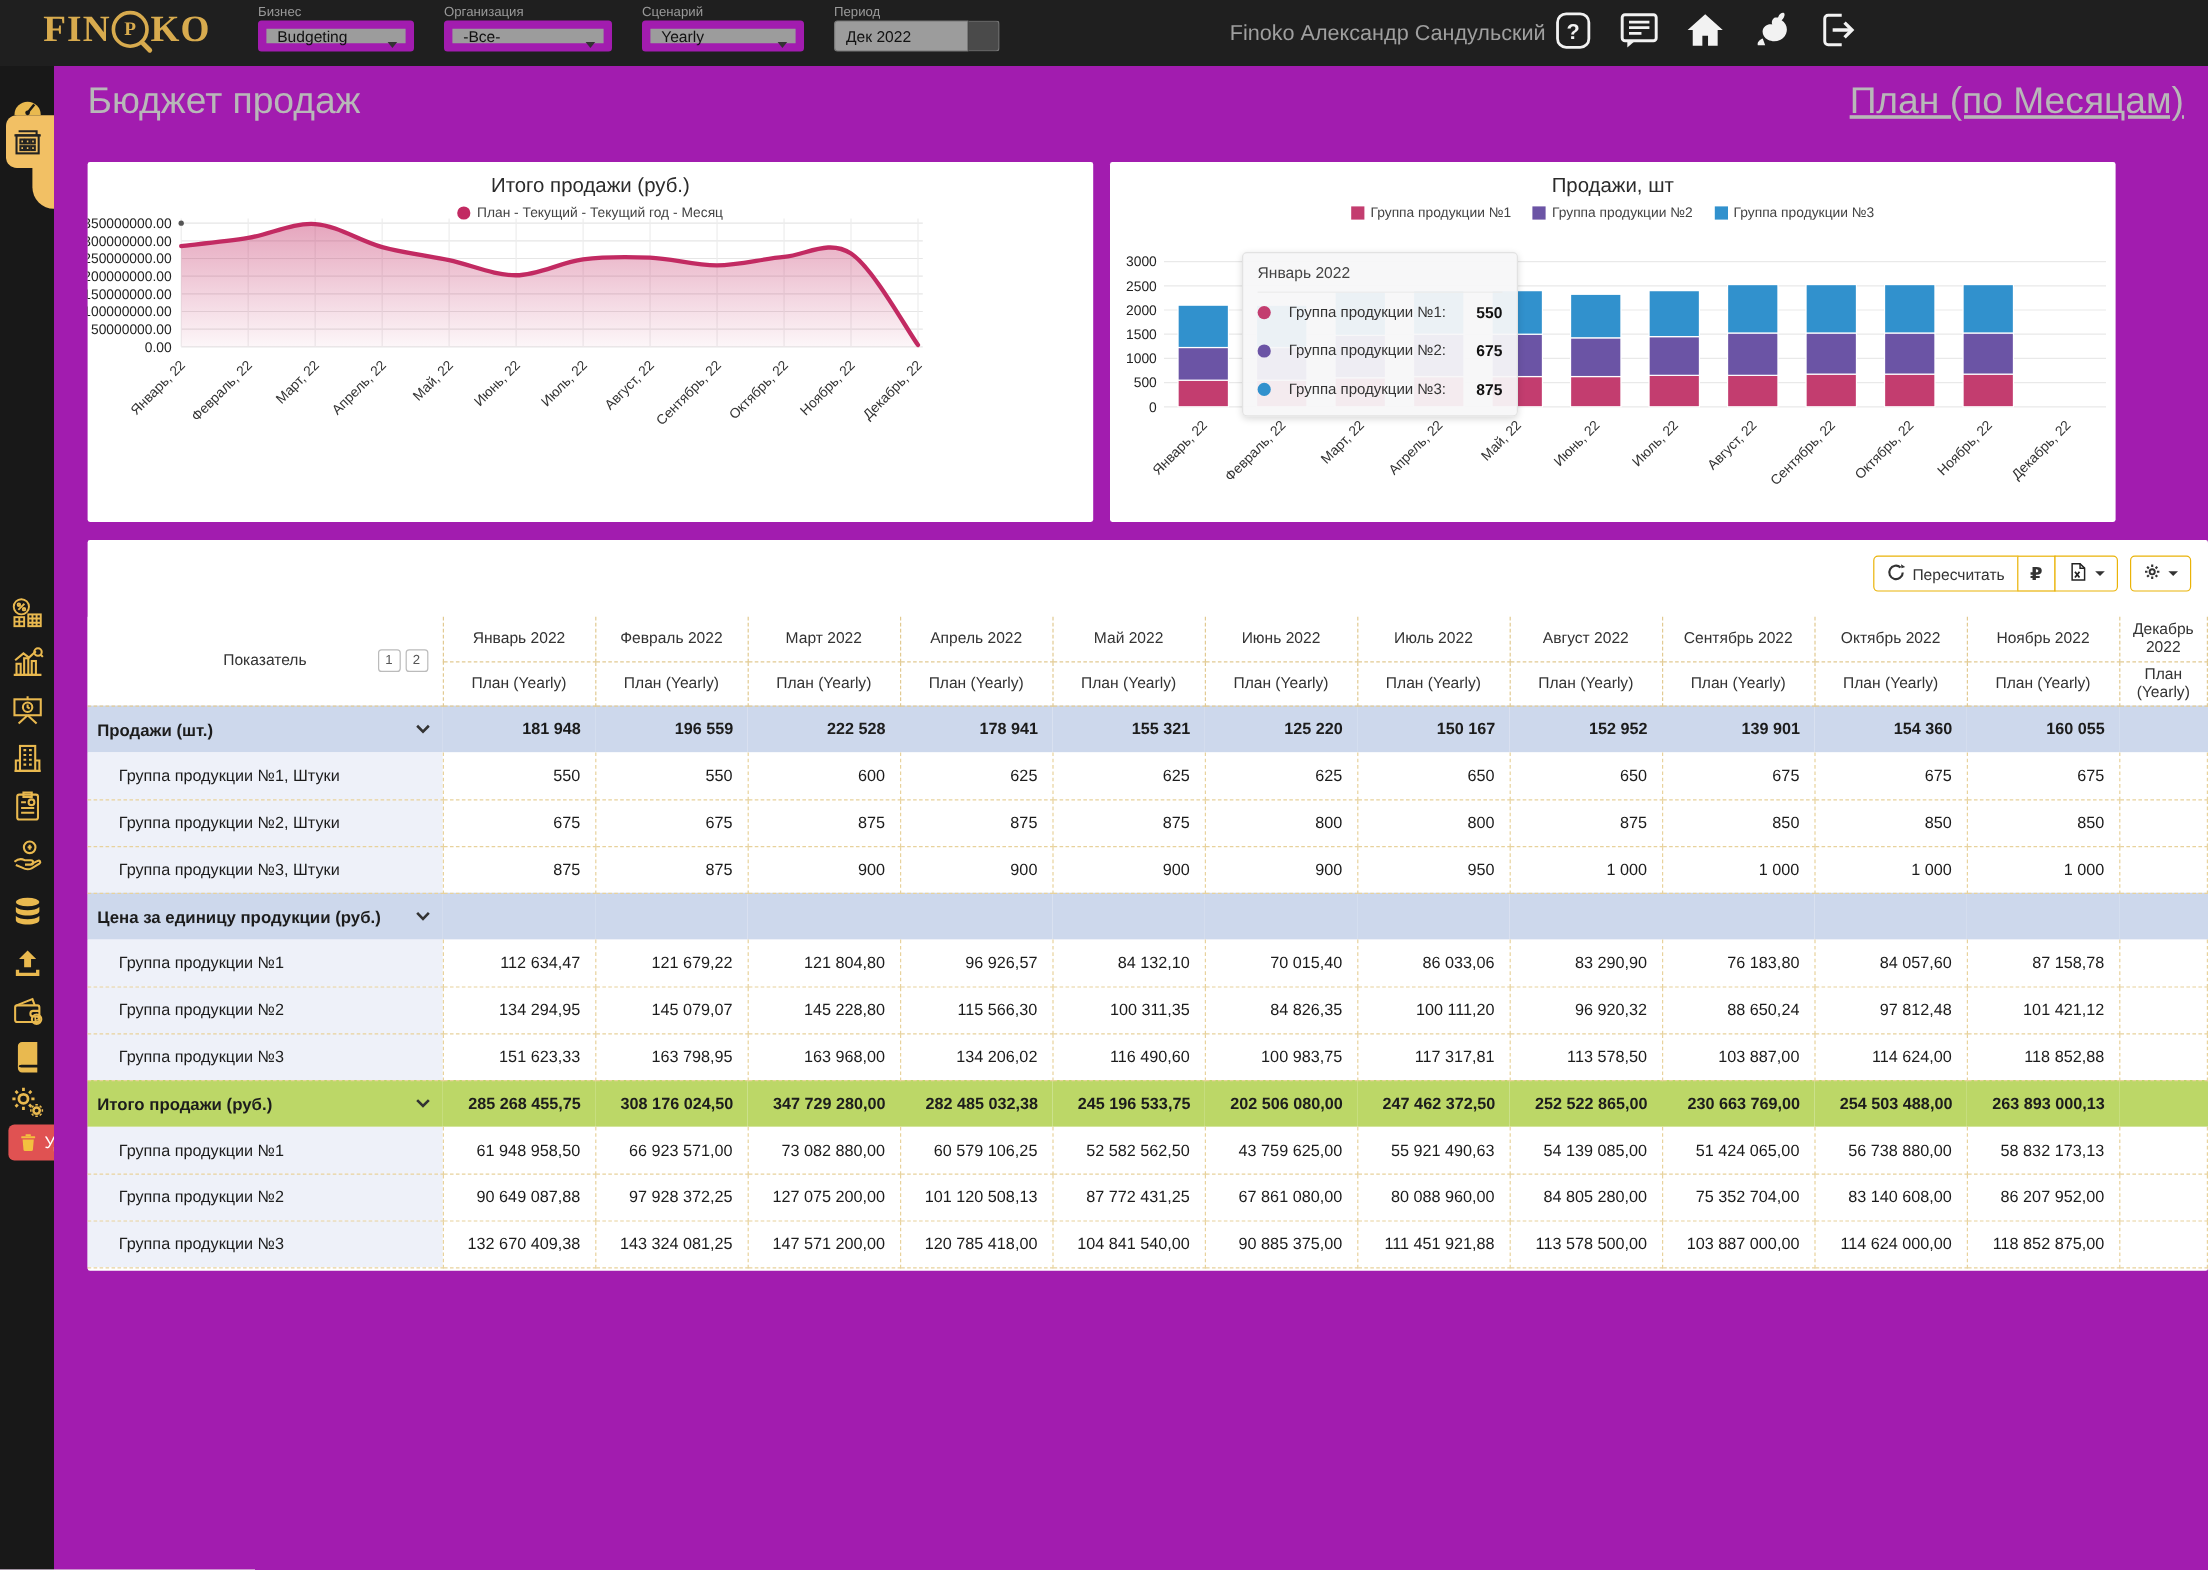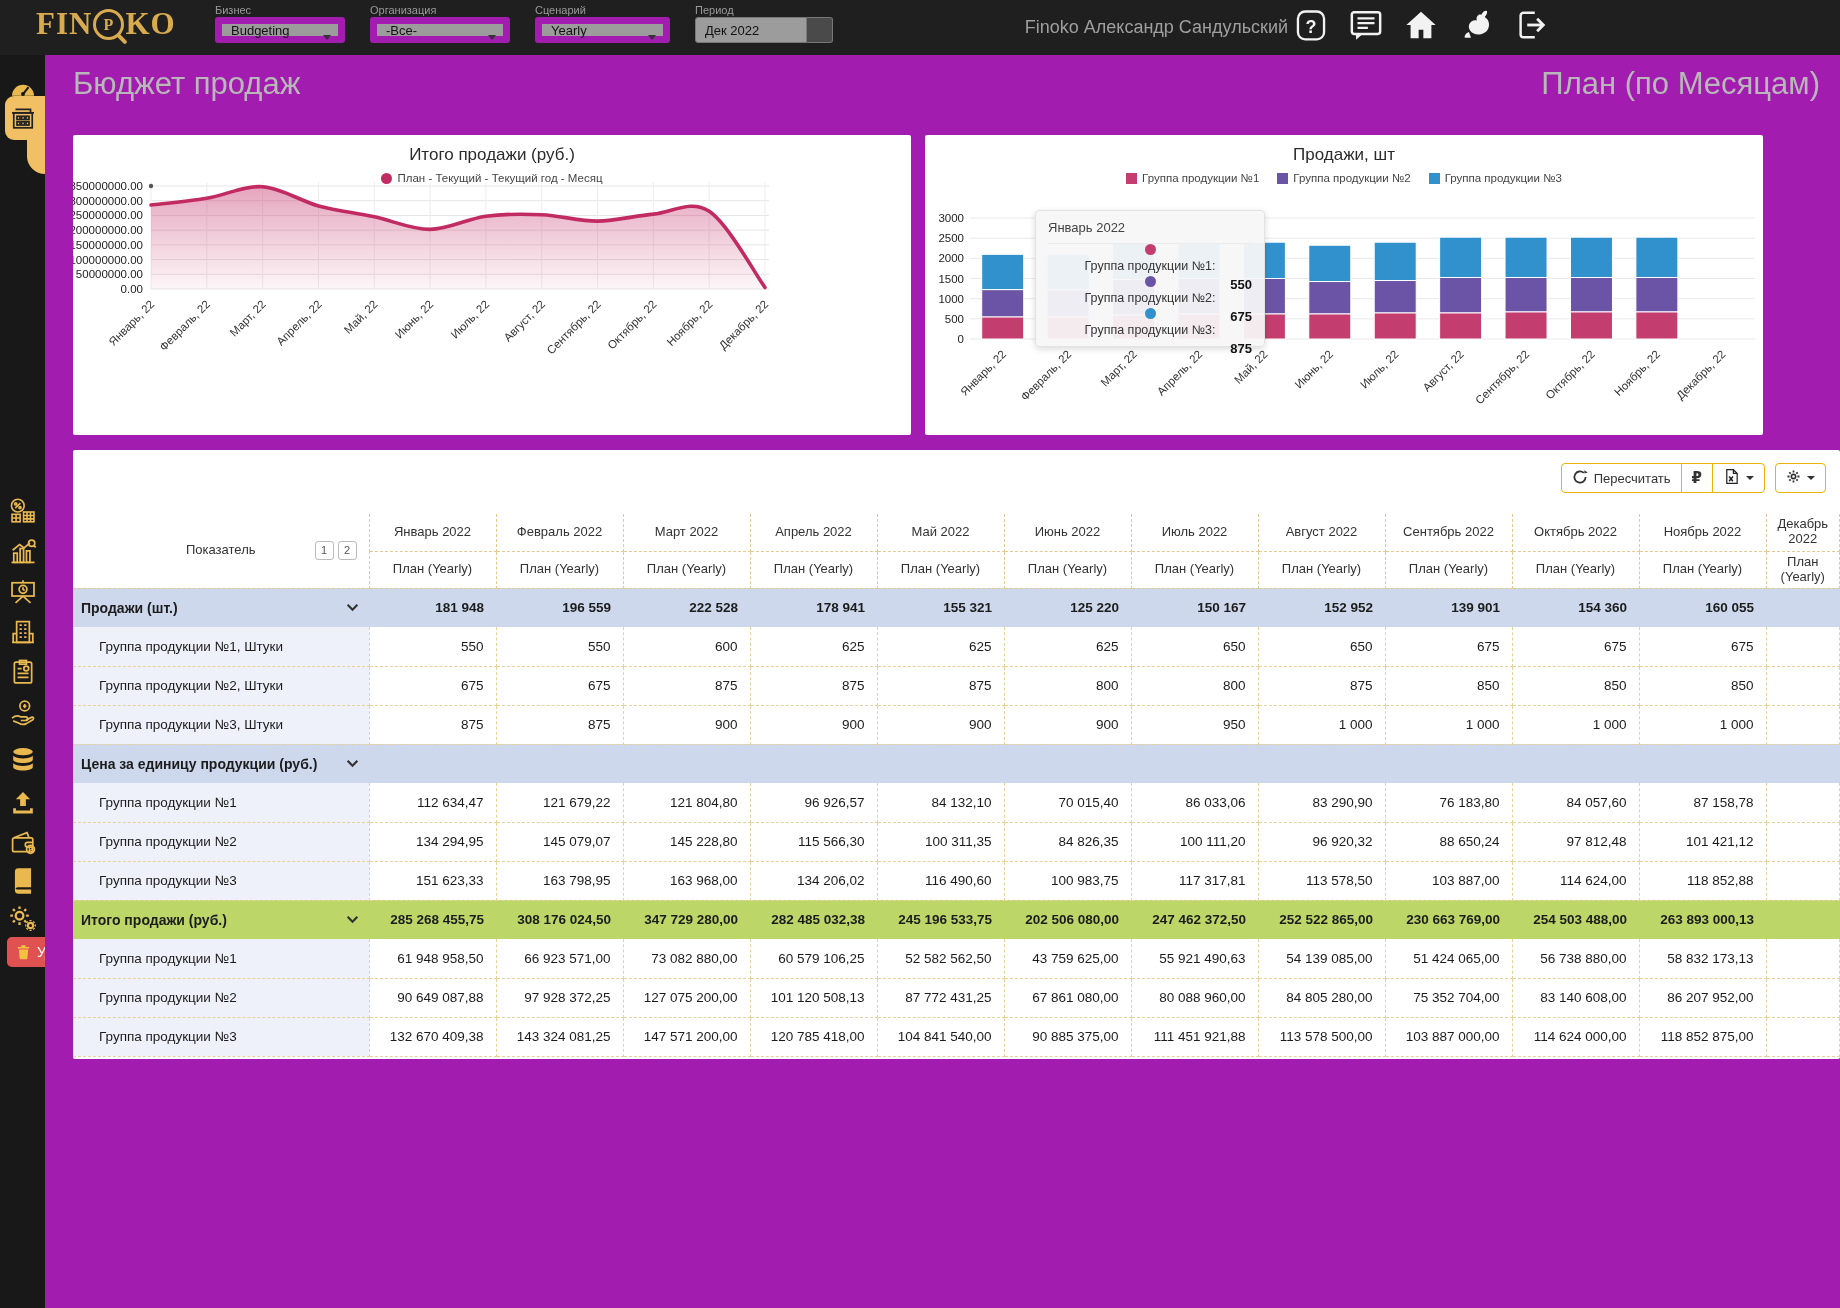--- a/index.html
+++ b/index.html
@@ -39,38 +39,38 @@
   .sb-item svg{width:30px;height:30px;}
   .active-bg{position:absolute;right:0;width:40px;height:44px;background:#f2c064;border-radius:9px 0 0 9px;z-index:1;}
   .active-tail{position:absolute;right:0;width:18px;height:34px;background:#f2c064;border-bottom-left-radius:18px;z-index:1;}
   .del-btn{position:absolute;left:7px;width:96px;height:30px;background:#e05252;border-radius:5px;
         display:flex;align-items:center;gap:5px;padding-left:8px;color:#fff;font-size:14px;cursor:pointer;z-index:2;}
   .del-btn svg{width:17px;height:17px;color:#f3c03f;}
 
   
   .content{position:absolute;left:45px;top:55px;width:1795px;bottom:0;background:#a21caf;}
   .page-title{position:absolute;left:28px;top:11px;font-size:31px;color:#b8b8b8;}
-  .page-subtitle{position:absolute;right:20px;top:11px;font-size:31px;color:#b8b8b8;}
+  .page-subtitle{position:absolute;right:20px;top:11px;font-size:31px;color:#b8b8b8;text-decoration:underline;}
 
   .card{position:absolute;background:#fff;border-radius:2px;}
   .card1{left:28px;top:80px;width:838px;height:300px;}
   .card2{left:880px;top:80px;width:838px;height:300px;}
   .chart-title{position:absolute;top:10px;left:0;right:0;text-align:center;font-size:17px;color:#2b2b2b;font-weight:500;}
   .chart-legend{position:absolute;top:37px;left:0;right:0;display:flex;justify-content:center;gap:18px;
         font-size:11.5px;color:#444;align-items:center;}
-  .lg-item{display:flex;align-items:center;gap:5px;cursor:pointer;}
+  .lg-item{display:flex;gap:5px;cursor:pointer;}
   .lg-dot{width:11px;height:11px;border-radius:50%;}
   .lg-sq{width:11px;height:11px;}
   .chart-svg{position:absolute;left:0;top:0;width:838px;height:300px;}
 
   
   .tooltip{position:absolute;left:110px;top:75px;width:204px;background:rgba(247,247,248,0.94);
         border:1px solid #e2e2e2;border-radius:4px;box-shadow:0 2px 6px rgba(0,0,0,0.15);z-index:5;padding:9px 12px 6px;}
   .tt-title{font-size:13px;color:#444;padding-bottom:8px;border-bottom:1px solid #ececec;}
-  .tt-row{display:flex;align-items:center;gap:4px;height:32px;font-size:12.5px;color:#333;flex-direction:column;}
+  .tt-row{display:flex;align-items:center;gap:15px;height:32px;font-size:12.5px;color:#333;}
   .tt-dot{width:11px;height:11px;border-radius:50%;flex:none;}
   .tt-val{margin-left:auto;font-weight:bold;color:#111;font-size:13px;}
 
   
   .tablecard{left:28px;top:395px;right:0;width:1767px;padding-bottom:2px;}
   .toolbar{display:flex;justify-content:flex-end;align-items:center;padding:13px 14px 21px;}
   .tbtn{height:30px;background:#fff;border:1px solid #eab308;display:flex;align-items:center;gap:6px;
         padding:0 10px;font-size:13px;color:#333;cursor:pointer;box-sizing:border-box;}
   .tbtn + .tbtn{margin-left:-1px;}
   .tbtn.first{border-radius:4px 0 0 4px;}

